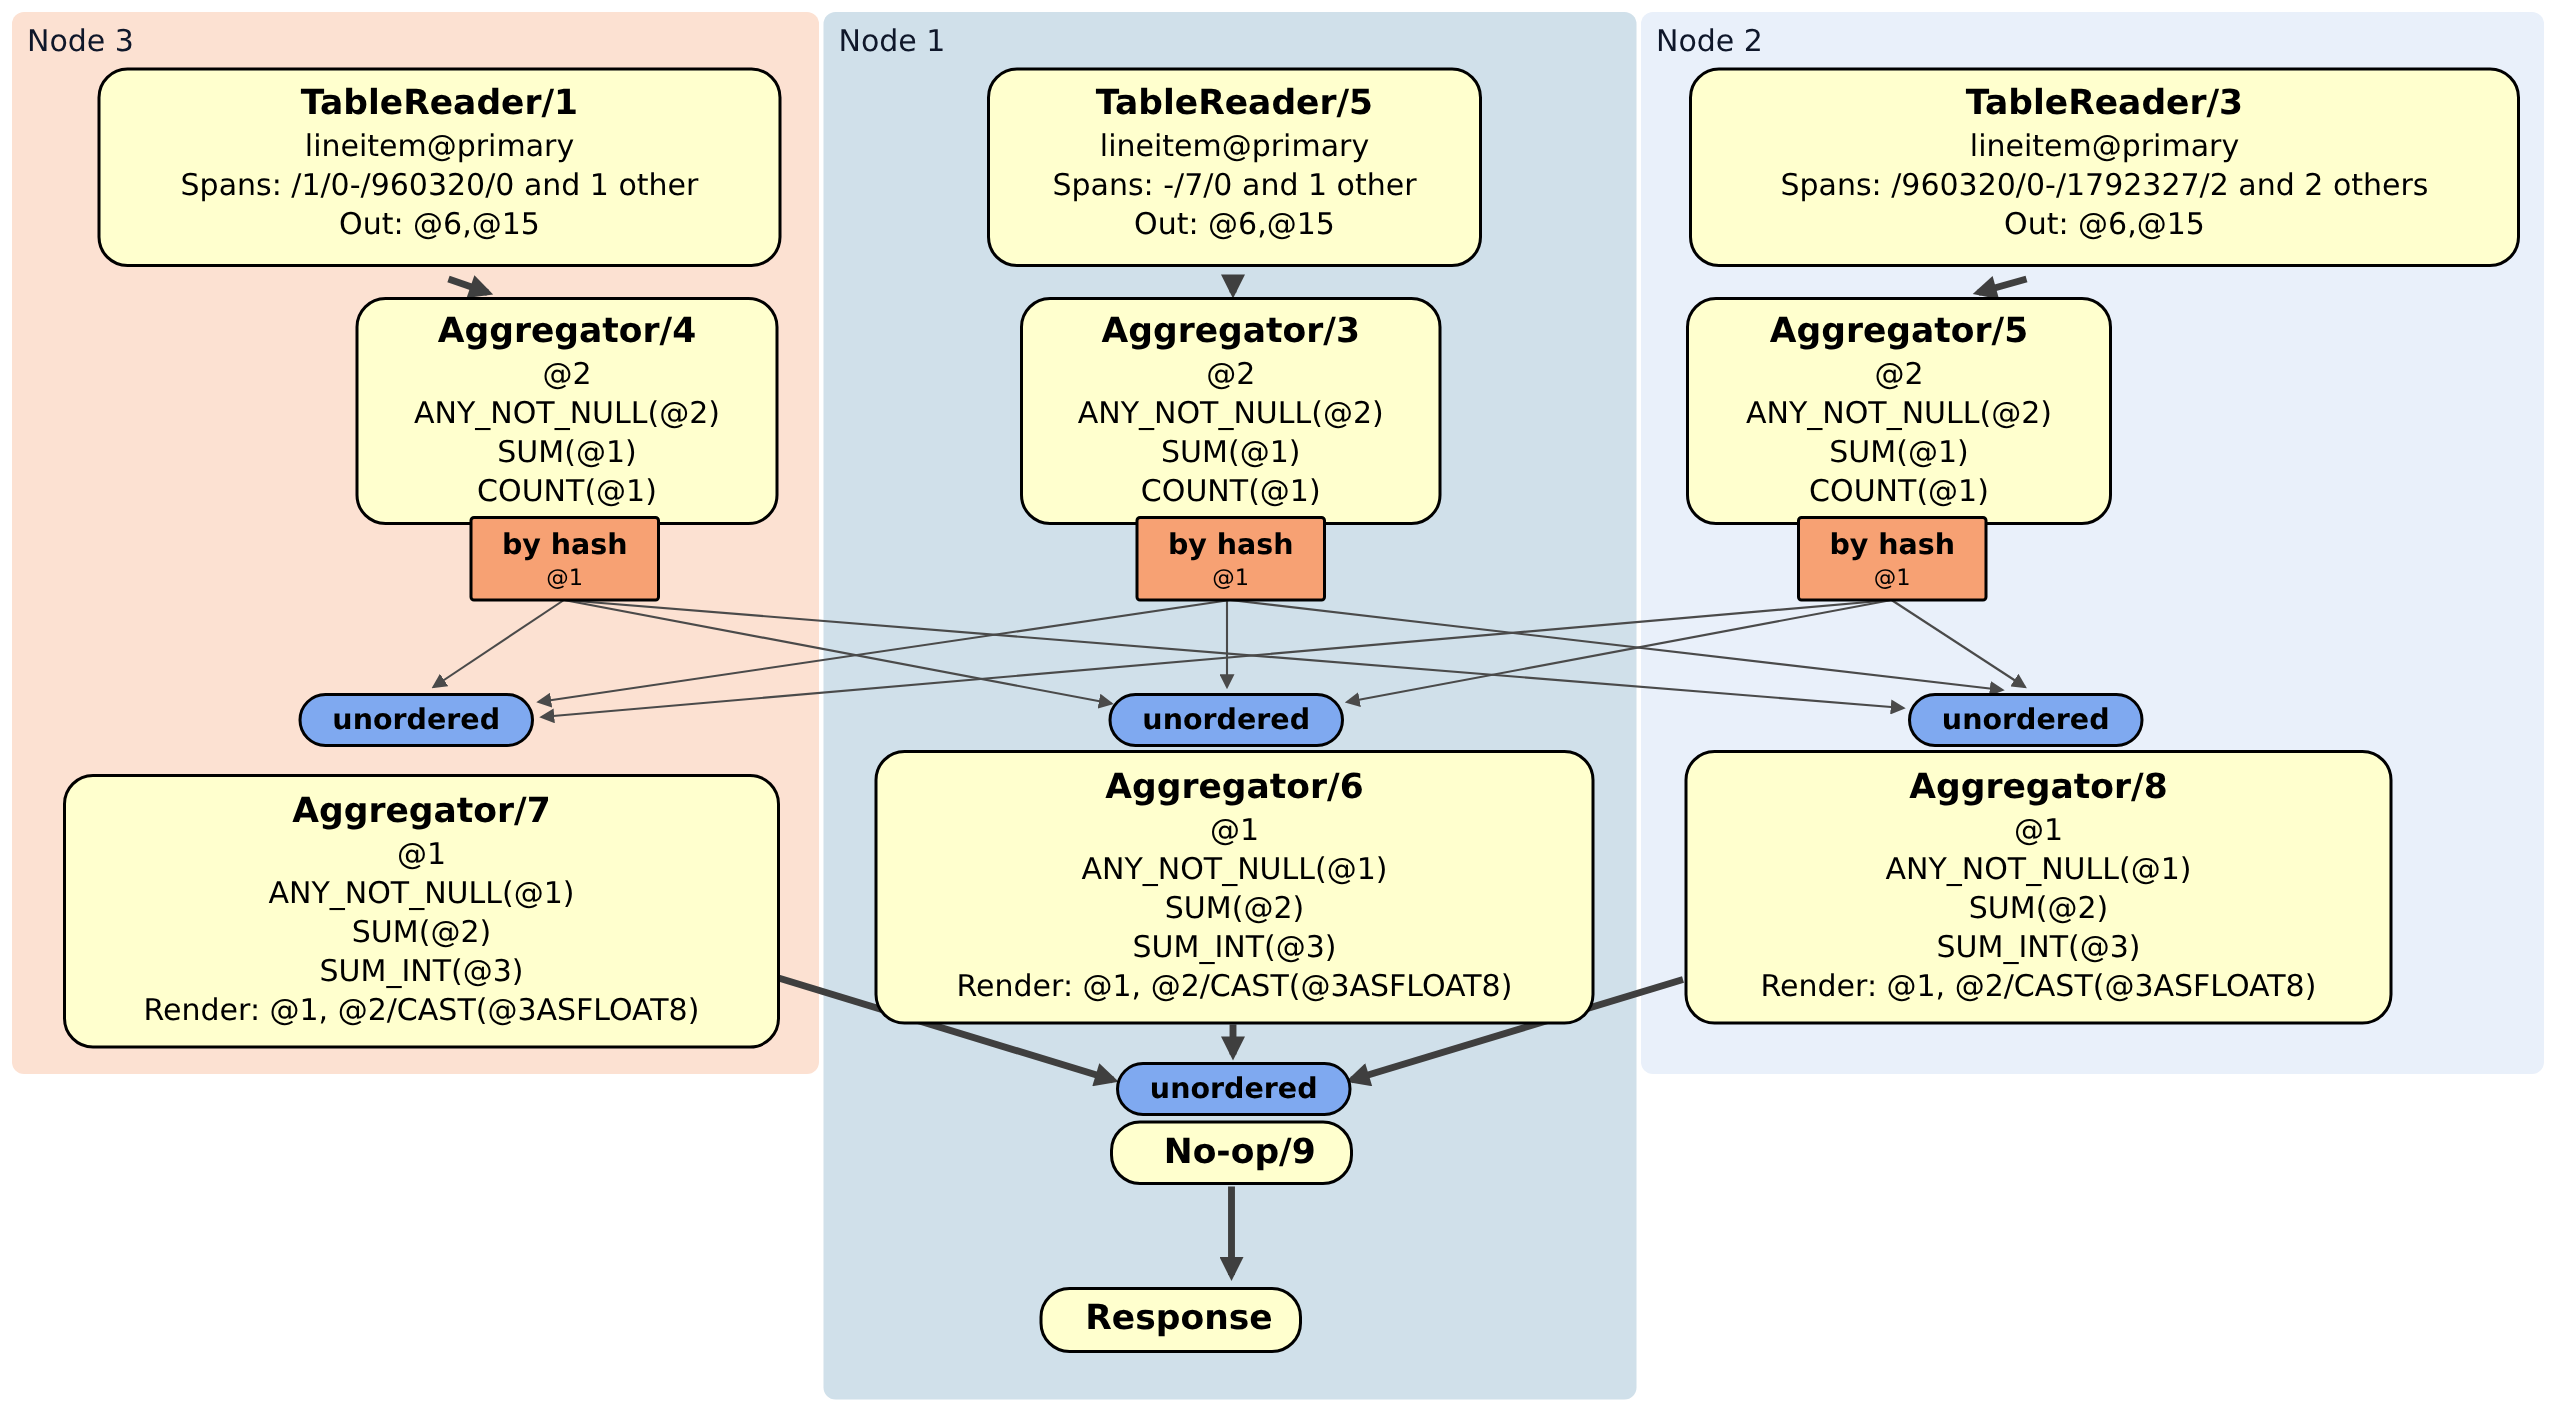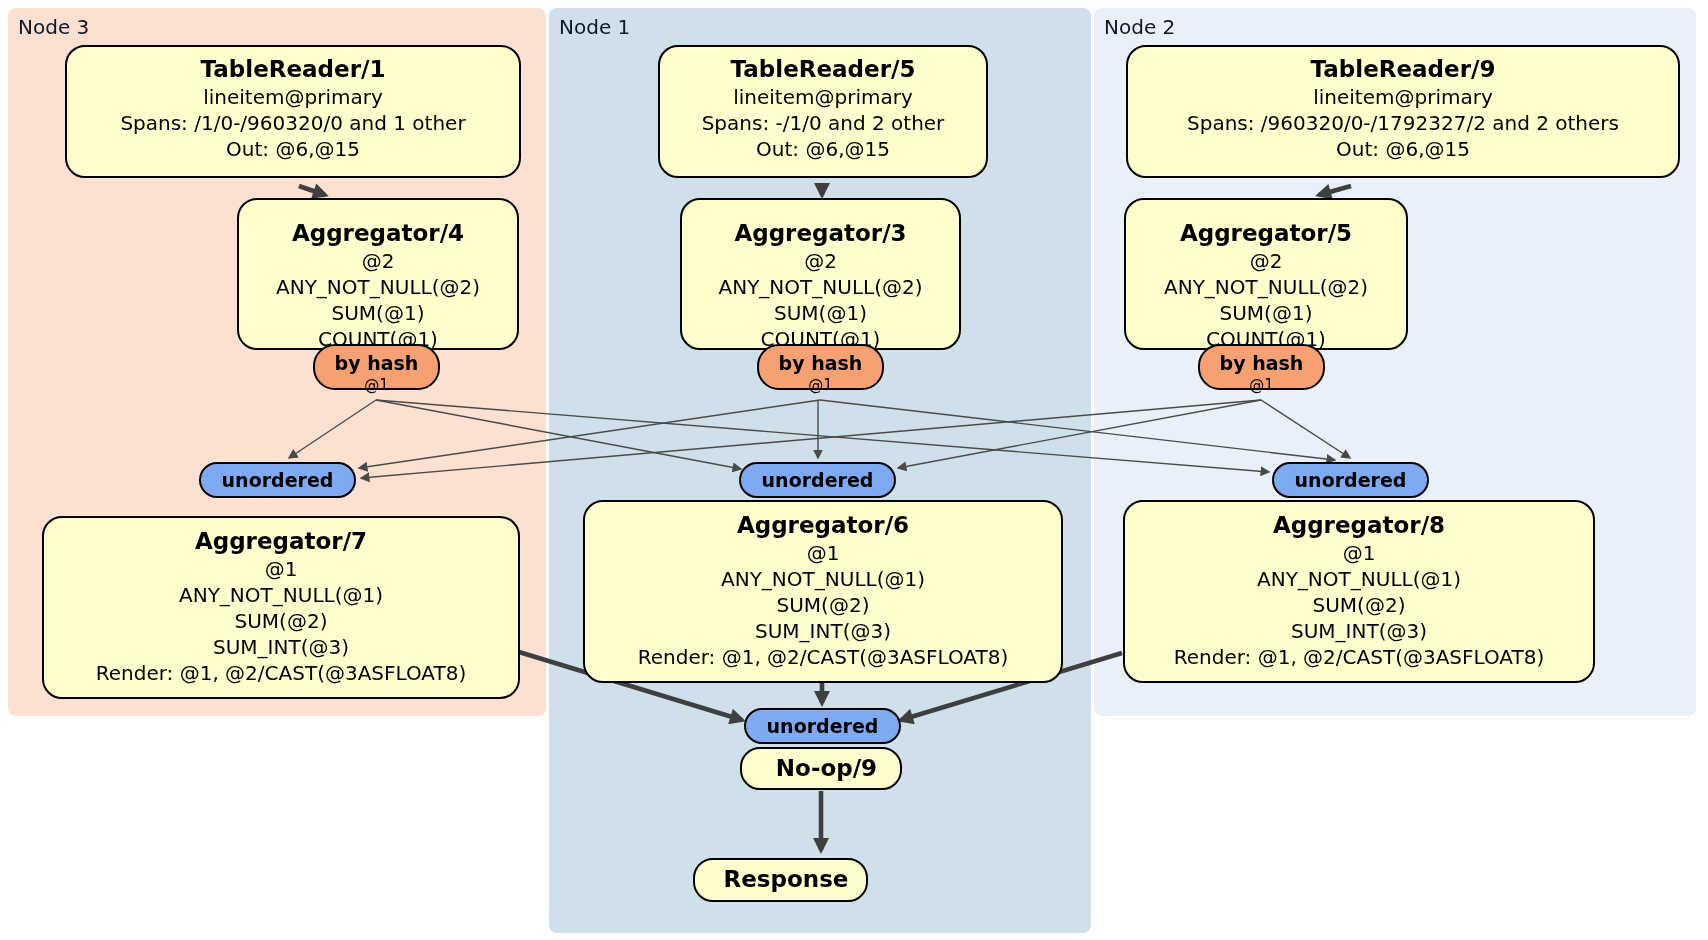--- a/index.html
+++ b/index.html
@@ -16,29 +16,29 @@
 
   svg.edges{position:absolute;left:0;top:0;}
 
   .pbox{
     position:absolute;box-sizing:border-box;text-align:center;
     background:#ffffce;border:2px solid #000;border-radius:20px;
   }
   .pbox .title{font-weight:bold;font-size:23px;line-height:30px;}
   .pbox .line{font-size:20px;line-height:26px;white-space:nowrap;}
   .pbox.r1{padding-top:7px;}
-  .pbox.r2{padding-top:18px;}
+  .pbox.r2{padding-top:6px;}
   .pbox.r4{padding-top:8px;}
   .pbox.single .title{line-height:38px;padding-left:11px;}
 
   .pill{
     position:absolute;box-sizing:border-box;text-align:center;
     border:2px solid #000;font-weight:bold;color:#000;
   }
-  .pill.hash{background:#f7a173;border-radius:22px;width:127px;height:46px;padding-top:5px;}
+  .pill.hash{background:#f7a173;border-radius:3px;width:127px;height:57px;padding-top:5px;}
   .pill.hash .plabel{font-size:19px;line-height:24px;}
   .pill.hash .pdetail{font-weight:normal;font-size:15px;line-height:20px;}
   .pill.unord{background:#7fa9f0;border-radius:19px;width:157px;height:36px;font-size:19px;line-height:32px;}
 </style>
 </head>
 <body>
 
 <div class="canvas">
 
   <div class="region n3">
@@ -84,25 +84,25 @@
 
   <div class="pbox r1" style="left:65px;top:45px;width:456px;height:133px;">
     <div class="title">TableReader/1</div>
     <div class="line">lineitem@primary</div>
     <div class="line">Spans: /1/0-/960320/0 and 1 other</div>
     <div class="line">Out: @6,@15</div>
   </div>
   <div class="pbox r1" style="left:658px;top:45px;width:330px;height:133px;">
     <div class="title">TableReader/5</div>
     <div class="line">lineitem@primary</div>
-    <div class="line">Spans: -/1/0 and 2 other</div>
+    <div class="line">Spans: -/7/0 and 1 other</div>
     <div class="line">Out: @6,@15</div>
   </div>
   <div class="pbox r1" style="left:1126px;top:45px;width:554px;height:133px;">
-    <div class="title">TableReader/9</div>
+    <div class="title">TableReader/3</div>
     <div class="line">lineitem@primary</div>
     <div class="line">Spans: /960320/0-/1792327/2 and 2 others</div>
     <div class="line">Out: @6,@15</div>
   </div>
 
   <div class="pbox r2" style="left:237px;top:198px;width:282px;height:152px;">
     <div class="title">Aggregator/4</div>
     <div class="line">@2</div>
     <div class="line">ANY_NOT_NULL(@2)</div>
     <div class="line">SUM(@1)</div>

